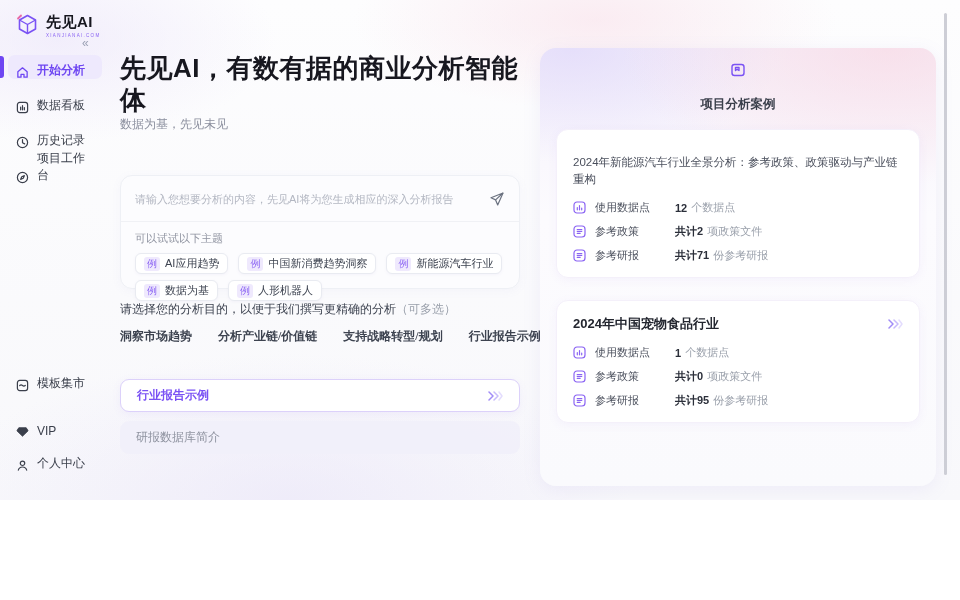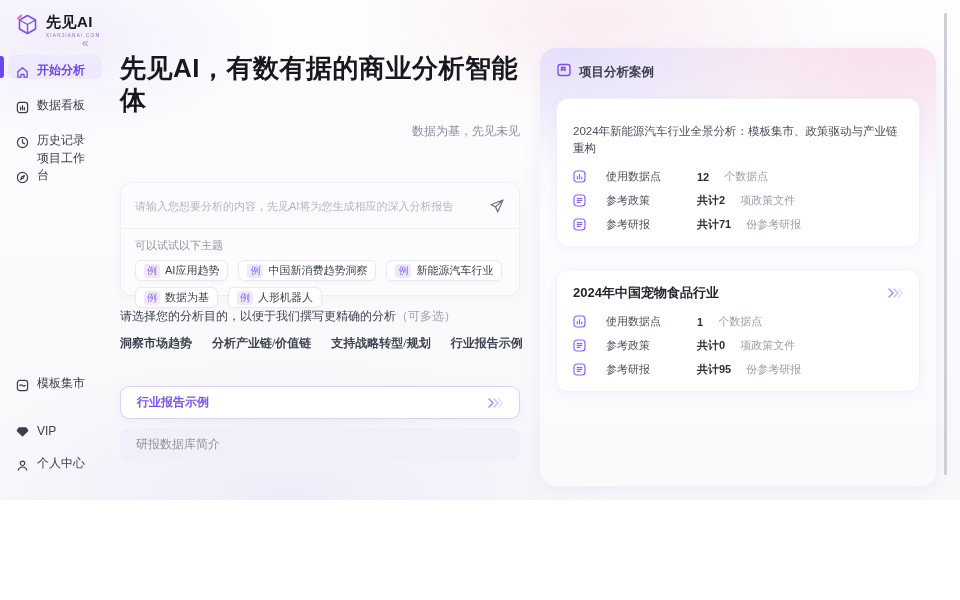--- a/index.html
+++ b/index.html
@@ -32,62 +32,62 @@
 
   .nav-bottom { position: absolute; left: 0; bottom: 18px; width: 110px; }
   .nav-bottom .nav-item { margin-bottom: 10px; }
   .nav-bottom .spacer { height: 14px; }
 
   .nv-icon svg { stroke: #3a3f4b; }
 
   
   .main { position: absolute; left: 120px; top: 0; width: 400px; height: 100%; padding-top: 52px; }
   .hero-title { font-size: 26px; line-height: 32px; font-weight: 700; color: #17171f; letter-spacing: 0.5px; }
-  .hero-sub { margin-top: 7px; font-size: 12px; color: #8b8f9e; text-align: right; }
+  .hero-sub { font-size: 12px; color: #8b8f9e; }
 
   .composer { margin-top: 42px; height: 114px; border-radius: 12px; background: rgba(252,252,254,0.85); border: 1px solid #eef0f5; box-shadow: 0 2px 10px rgba(140,130,200,0.06); }
   .composer-input-row { display: flex; align-items: center; height: 46px; padding: 0 14px; border-bottom: 1px solid #f0f1f5; }
   .composer-input { flex: 1; border: none; outline: none; background: transparent; font-size: 11px; color: #3a3f4b; font-family: inherit; }
   .composer-input::placeholder { color: #b3b7c2; }
   .send-icon { width: 16px; height: 16px; cursor: pointer; display: inline-flex; }
   .topics-wrap { padding: 9px 14px 0 14px; }
   .topics-label { font-size: 11px; color: #8f93a0; }
   .topic-tags { display: flex; flex-wrap: wrap; gap: 6px 10px; margin-top: 7px; }
   .topic-tag { display: inline-flex; align-items: center; gap: 5px; height: 21px; padding: 0 8px; background: #ffffff; border: 1px solid #e9ebf1; border-radius: 6px; box-shadow: 0 1px 3px rgba(140,130,200,0.07); font-size: 11px; color: #3d4350; cursor: pointer; white-space: nowrap; }
   .tag-badge { display: inline-flex; align-items: center; justify-content: center; height: 14px; padding: 0 3px; border-radius: 3px; background: #efe9fd; color: #8a63f3; font-size: 10px; }
 
   .purpose-label { margin-top: 12px; font-size: 12px; color: #3d4350; }
   .purpose-hint { color: #9aa0ab; }
-  .purpose-options { display: flex; gap: 20px; margin-top: 10px; font-family: Liberation Serif, serif; }
+  .purpose-options { display: flex; gap: 26px; margin-top: 10px; font-family: Liberation Serif, serif; }
   .purpose-option { font-size: 12px; color: #3d4350; font-weight: 600; cursor: pointer; white-space: nowrap; }
 
   .accordion { margin-top: 34px; }
   .acc-item { display: flex; align-items: center; justify-content: space-between; height: 33px; padding: 8px 16px; border-radius: 9px; margin-bottom: 9px; background: rgba(241,239,250,0.9); font-size: 12px; color: #8f93a0; cursor: pointer; }
   .acc-item.active { background: #ffffff; border: 1px solid #dcd1fa; color: #7a52f4; font-weight: 700; box-shadow: 0 2px 8px rgba(140,110,230,0.08); }
 
   .chevrons { display: inline-flex; }
 
   
   .cases-panel {
     position: absolute; left: 540px; top: 48px; width: 396px; height: 438px; border-radius: 16px; overflow: hidden;
     background:
       radial-gradient(130% 60% at 88% 0%, rgba(250,213,224,0.6), transparent 52%),
       radial-gradient(110% 55% at 8% 0%, rgba(221,213,250,0.65), transparent 48%),
       linear-gradient(180deg, #f5f1fb 0%, #fcfbfe 38%, #fafafd 100%);
     box-shadow: 0 4px 18px rgba(150,130,220,0.10);
   }
-  .cases-header { display: flex; align-items: center; gap: 7px; padding: 14px 16px 8px 16px; }
+  .cases-header { display: flex; align-items: center; gap: 14px; padding: 14px 16px 8px 16px; flex-direction: column; }
   .cases-header-title { font-size: 12.5px; color: #3a3f4b; font-weight: 600; }
   .case-card { margin: 8px 16px 0 16px; background: #ffffff; border: 1px solid #f4f0fa; border-radius: 12px; padding: 14px 16px; box-shadow: 0 2px 10px rgba(150,120,220,0.07); }
   .case-card + .case-card { margin-top: 22px; }
   .case-title-row { display: flex; align-items: center; justify-content: space-between; }
   .case-title { font-size: 13px; font-weight: 700; color: #23262f; }
   .case-desc { margin-top: 10px; font-size: 11.5px; line-height: 17px; color: #4a4f5c; }
   .case-stats { margin-top: 12px; }
-  .stat-row { display: flex; align-items: center; margin-top: 9px; gap: 11px; }
+  .stat-row { display: flex; align-items: center; margin-top: 9px; }
   .stat-row:first-child { margin-top: 0; }
   .stat-icon { width: 13px; height: 13px; display: inline-flex; margin-right: 9px; }
   .stat-label { width: 80px; font-size: 11px; color: #4a4f5c; }
   .stat-value { font-size: 11px; font-weight: 700; color: #2b2f3a; }
   .stat-unit { font-size: 11px; color: #9aa0ab; margin-left: 4px; }
 
   .scrollbar-thumb { position: absolute; right: 13px; top: 13px; width: 3px; height: 462px; border-radius: 2px; background: #cdced6; }
 </style>
 </head>
 <body>
@@ -254,21 +254,21 @@
       <span>
         <svg width="16" height="16" viewBox="0 0 16 16" fill="none" stroke="#7a52f4" stroke-width="1.4">
             <rect x="2" y="2.5" width="12" height="11" rx="2.5"></rect>
             <path d="M5.5 5.5h3.5v3L7.2 7.3 5.5 8.5z" stroke-linejoin="round"></path>
           </svg>
       </span>
       <span class="cases-header-title">项目分析案例</span>
     </div>
 
     <article class="case-card">
-      <div class="case-desc">2024年新能源汽车行业全景分析：模板集市、政策驱动与产业链重构</div>
+      <div class="case-desc">2024年新能源汽车行业全景分析：参考政策、政策驱动与产业链重构</div>
       <div class="case-stats">
         <div class="stat-row">
           <span class="stat-icon">
             <svg viewBox="0 0 13 13" fill="none" stroke="#8a63f3" stroke-width="1.2">
                 <rect x="1" y="1" width="11" height="11" rx="3"></rect>
                 <path d="M4.3 8.8V6.6M6.5 8.8V4.6M8.7 8.8V7" stroke-linecap="round"></path>
               </svg>
           </span>
           <span class="stat-label">使用数据点</span>
           <span class="stat-value">12</span>

